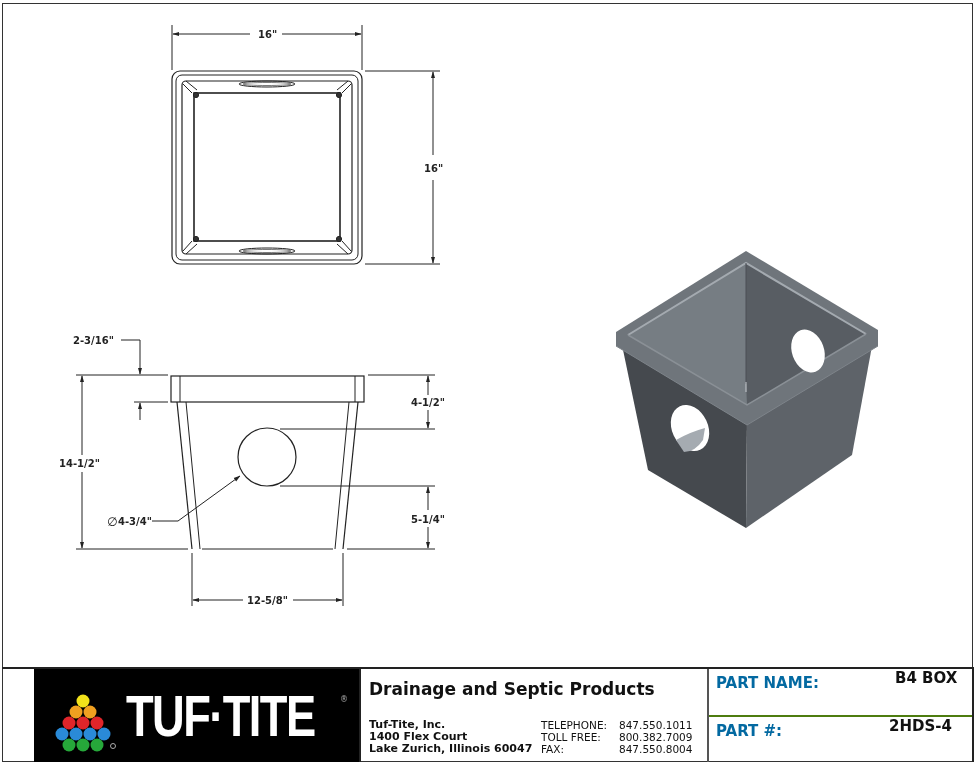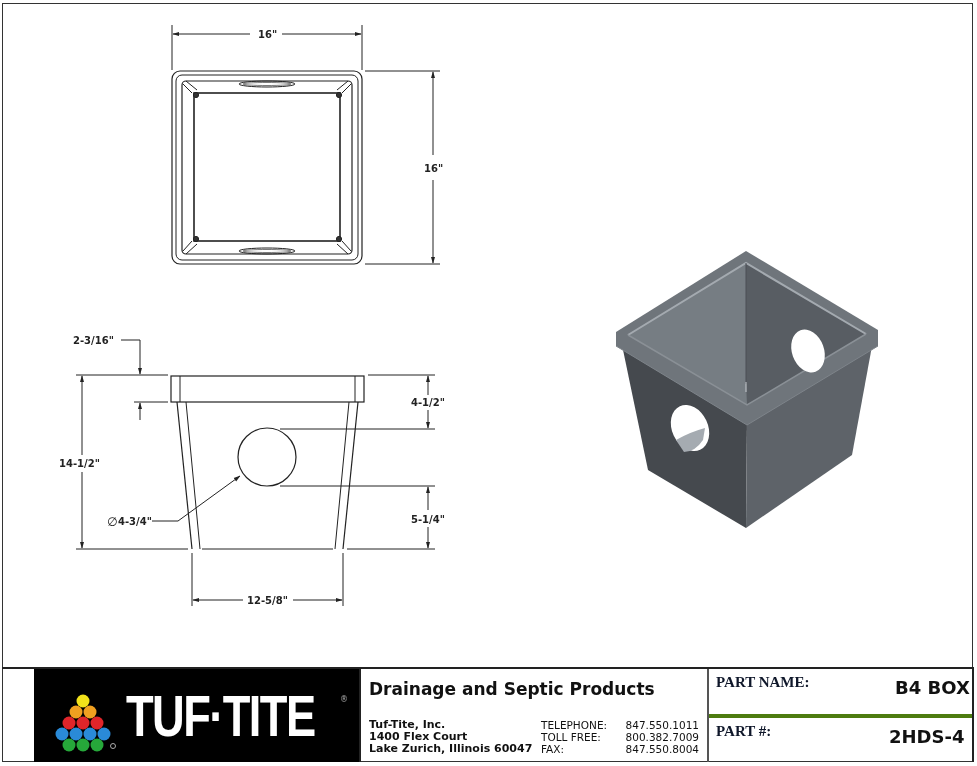--- a/index.html
+++ b/index.html
@@ -10,26 +10,26 @@
   .logo-cell { width: 325px; height: 93px; background: #000; position: relative; box-sizing: border-box; }
   .logo-inner { position: absolute; left: 0; top: 10px; width: 325px; height: 80px; }
   .logo-word { position: absolute; left: 92px; top: 18px; font-family: "Liberation Sans", sans-serif; font-weight: bold; font-size: 58px; color: #fff; letter-spacing: -2px; transform: scaleX(0.78); transform-origin: left center; line-height: 58px; }
   .reg { position: absolute; font-size: 8px; color: #aaa; }
   .company-cell { width: 350px; height: 93px; border-left: 2px solid #222; border-right: 2px solid #555; box-sizing: border-box; position: relative; }
   .tagline { position: absolute; left: 8px; top: 10px; font-family: "DejaVu Sans", sans-serif; font-weight: bold; font-size: 17px; color: #111; letter-spacing: 0px; }
   .addr { position: absolute; left: 8px; top: 50px; font-weight: bold; font-size: 11px; line-height: 12px; color: #111; }
   .phones { position: absolute; left: 180px; top: 50px; font-weight: normal; font-size: 10.5px; line-height: 12px; color: #111; }
   .phones .row { display: flex; }
   .phones .lbl { width: 78px; }
-  .phones .val { width: 80px; text-align: right; }
+  .phones .val { width: 80px; }
   .part-cell { flex: 1; height: 93px; border-right: 2px solid #222; box-sizing: border-box; display: flex; flex-direction: column; }
   .part-row { flex: 1; position: relative; }
-  .part-row + .part-row { border-top: 4px solid #4d7c0f; }
-  .part-lbl { position: absolute; left: 7px; top: 5px; font-weight: bold; font-size: 15px; color: #0f172a; font-family: Liberation Serif, serif; }
-  .part-val { position: absolute; left: 186px; top: 8px; font-weight: bold; font-size: 18px; color: #111; }
+  .part-row + .part-row { border-top: 2px solid #4d7c0f; }
+  .part-lbl { position: absolute; left: 7px; top: 5px; font-weight: bold; font-size: 15px; color: #0369a1; }
+  .part-val { position: absolute; left: 186px; top: 0; font-weight: bold; font-size: 15px; color: #111; }
   .dim { font-family: "DejaVu Sans", sans-serif; font-weight: bold; font-size: 10px; fill: #222; }
 </style>
 </head>
 <body>
 
 <div class="sheet"></div>
 
 <svg class="drawing" viewBox="0 0 977 666" xmlns="http://www.w3.org/2000/svg">
   <defs>
     <marker id="arr" viewBox="0 0 10 10" refX="9" refY="5" markerWidth="7" markerHeight="7" orient="auto-start-reverse">

